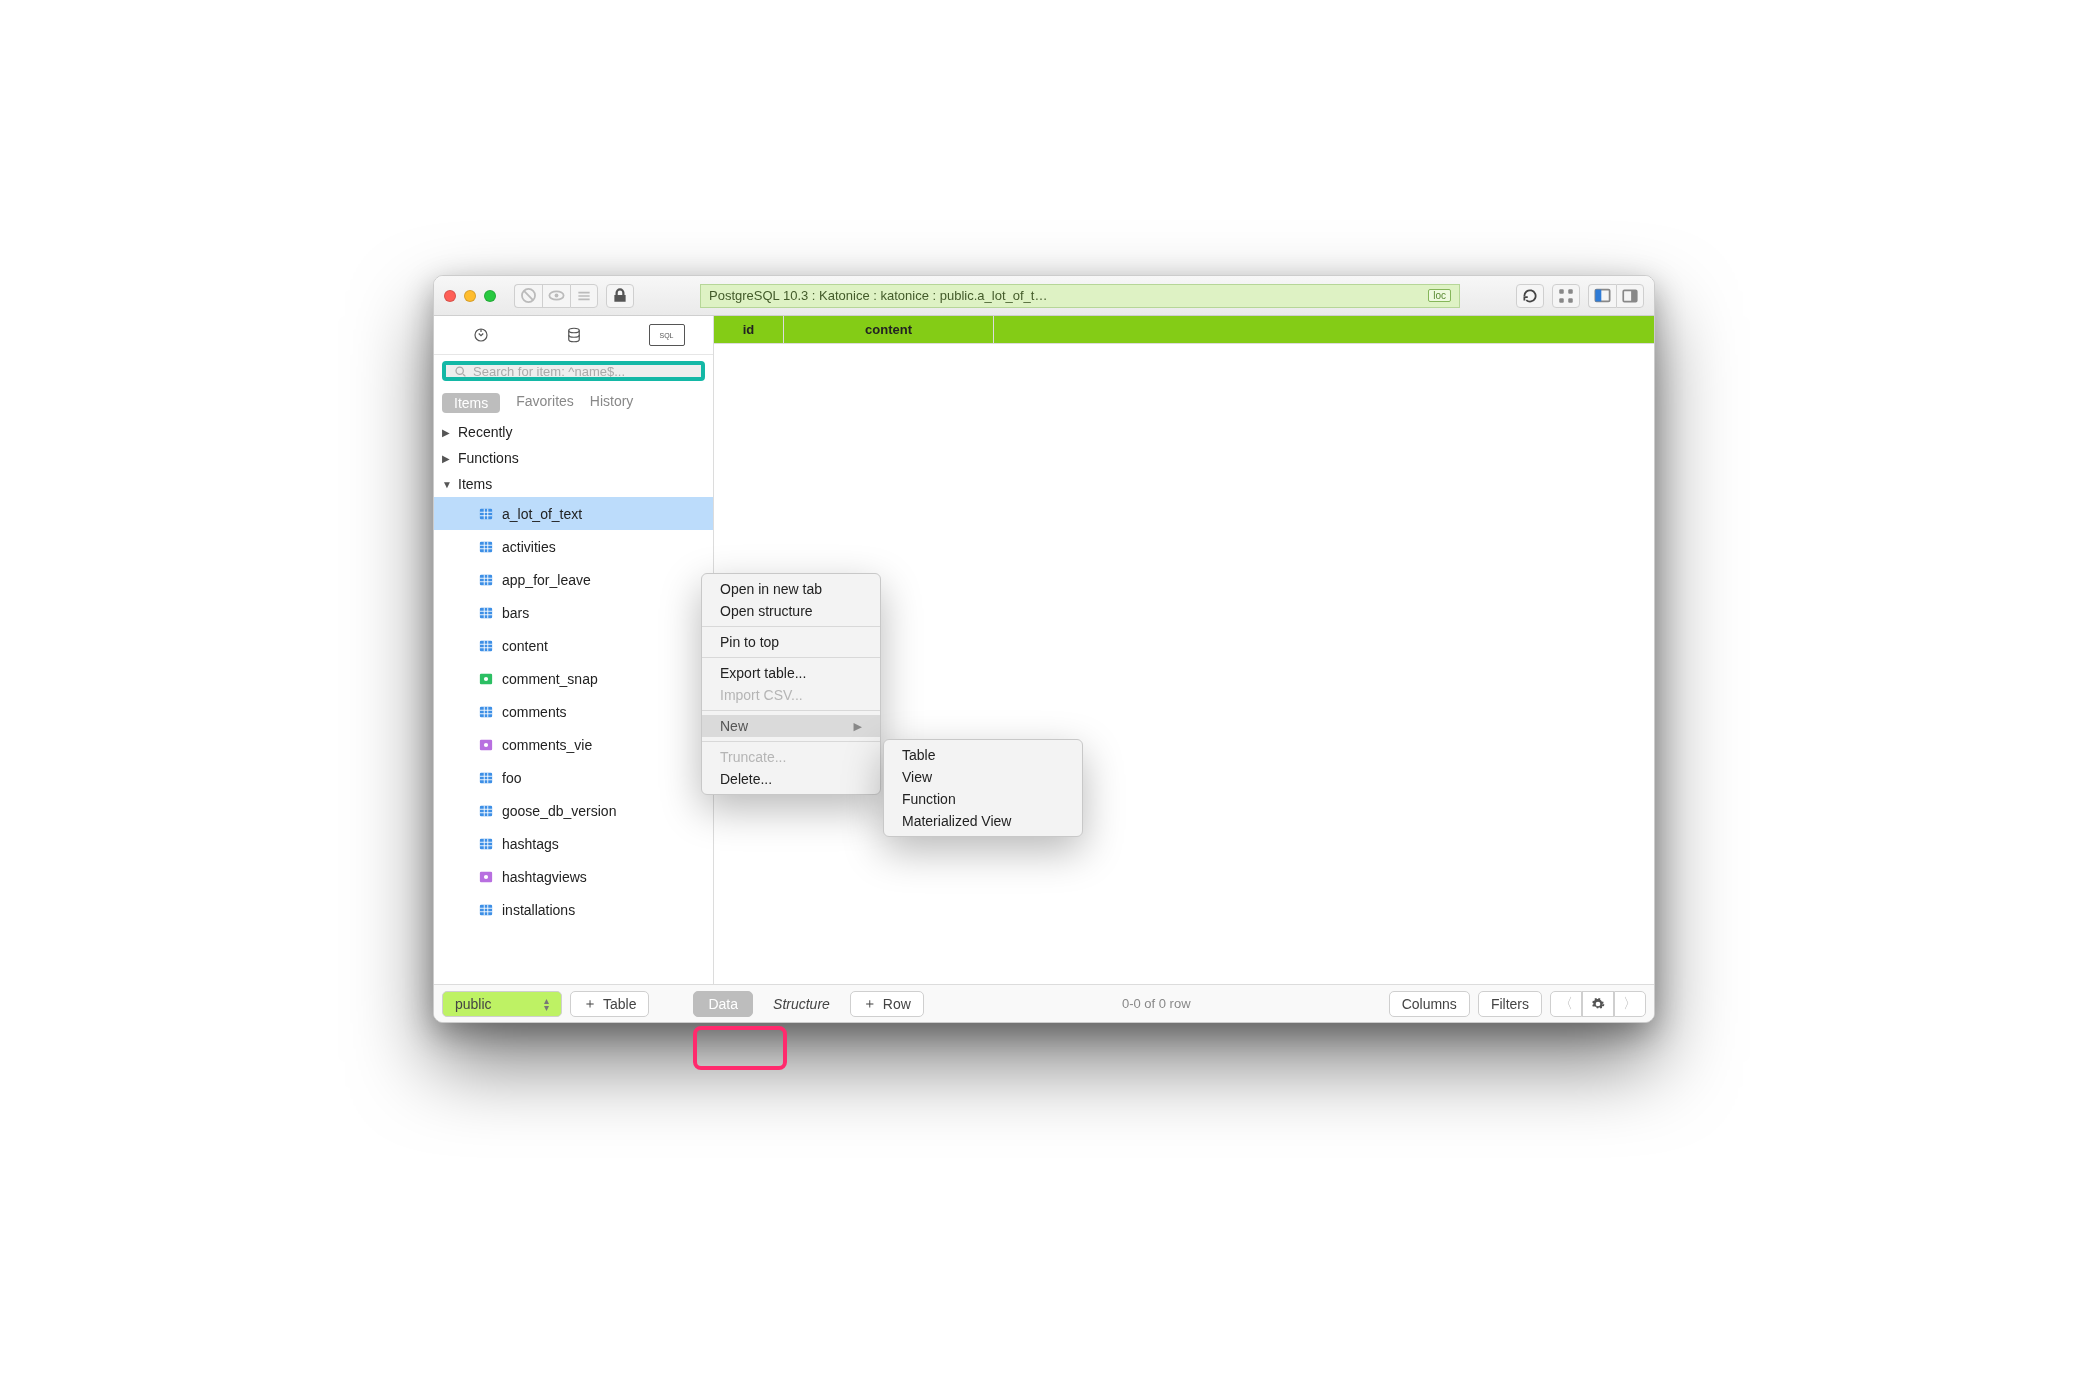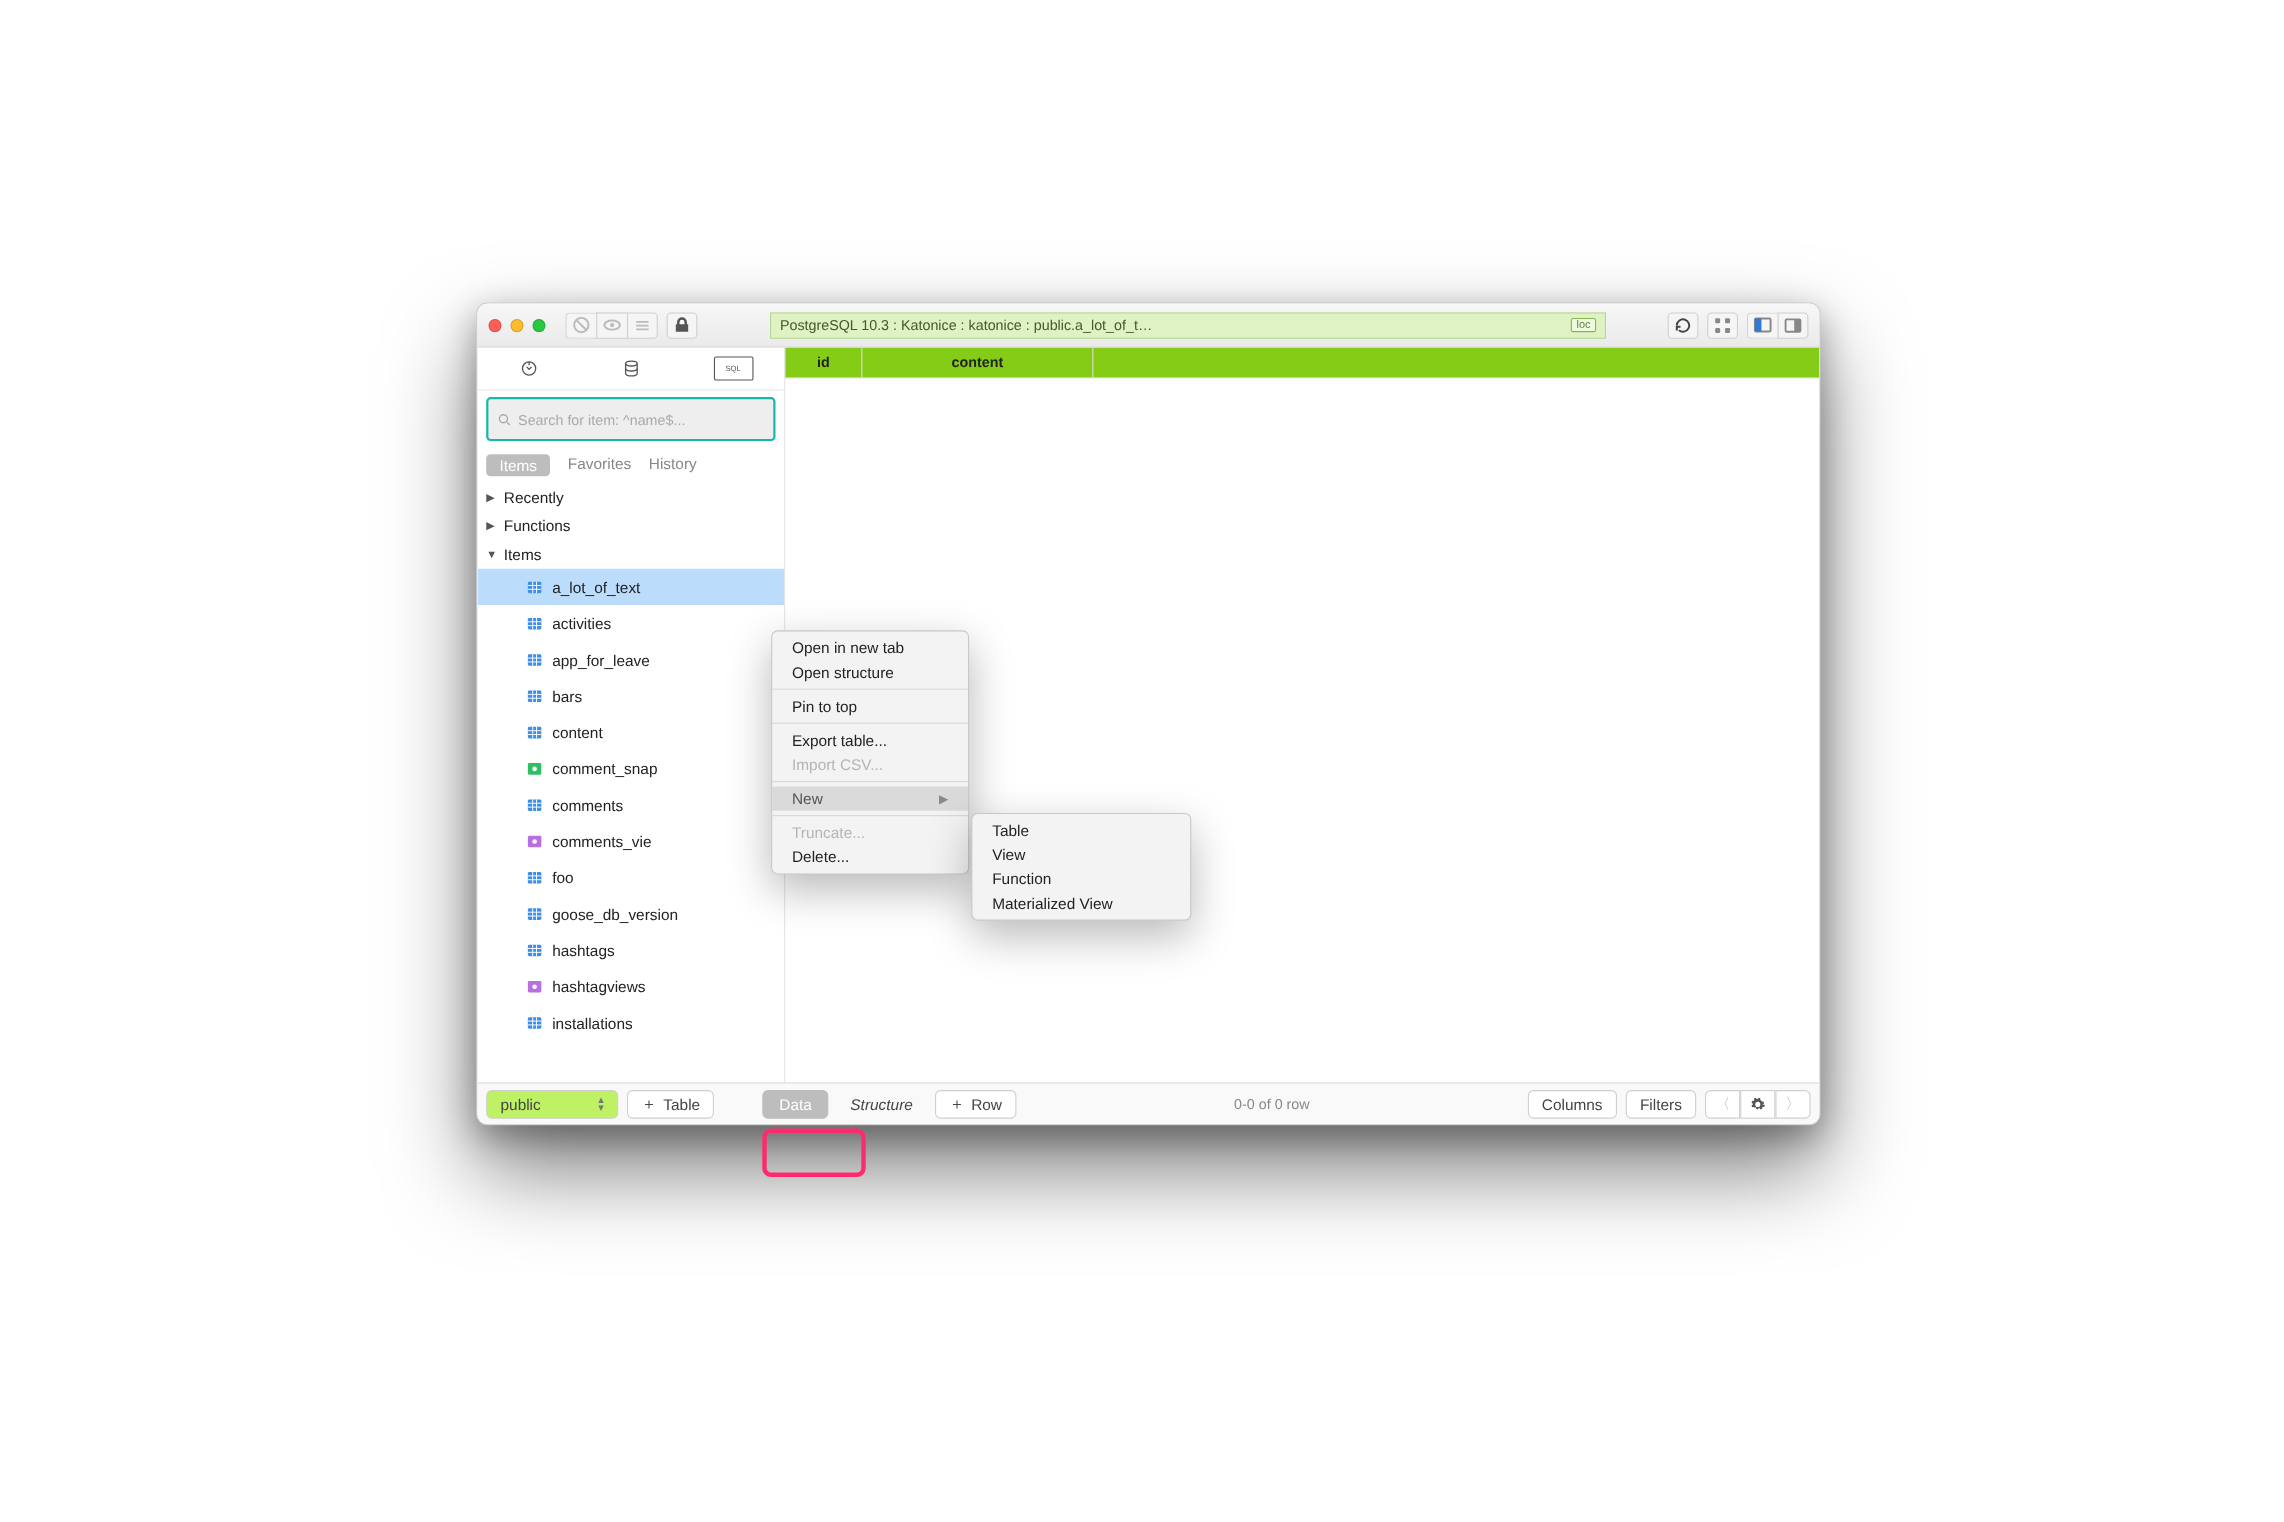--- a/index.html
+++ b/index.html
@@ -104,23 +104,23 @@
     cursor: pointer;
   }
   .sb-top svg { width: 18px; height: 18px; stroke:#555; fill:none; stroke-width:1.6; }
   .sql-box {
     width: 18px; height: 14px; border: 1.5px solid #555;
     font-size: 7px; display:flex;align-items:center;justify-content:center;
     border-radius: 2px;
   }
   .search-wrap { padding: 6px 8px; }
   .search-field {
-    height: 40px;
+    height: 20px;
     background: #eee;
-    border: 2px solid #14b8a6;
+    border: 4px solid #14b8a6;
     border-radius: 4px;
     display: flex; align-items: center;
     padding: 0 8px;
     gap: 6px;
     color: #aaa;
     font-size: 13px;
   }
   .tabs {
     display: flex; gap: 16px;
     padding: 6px 8px 6px 8px;

